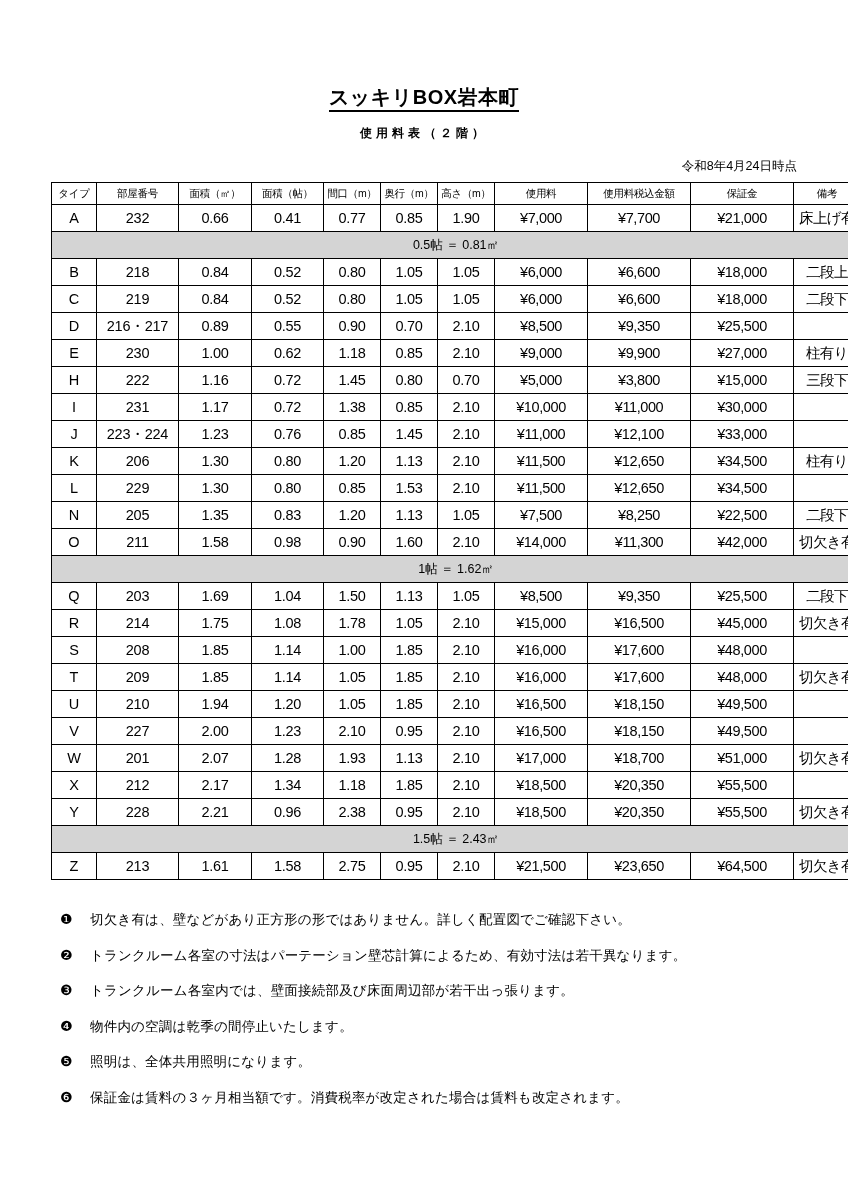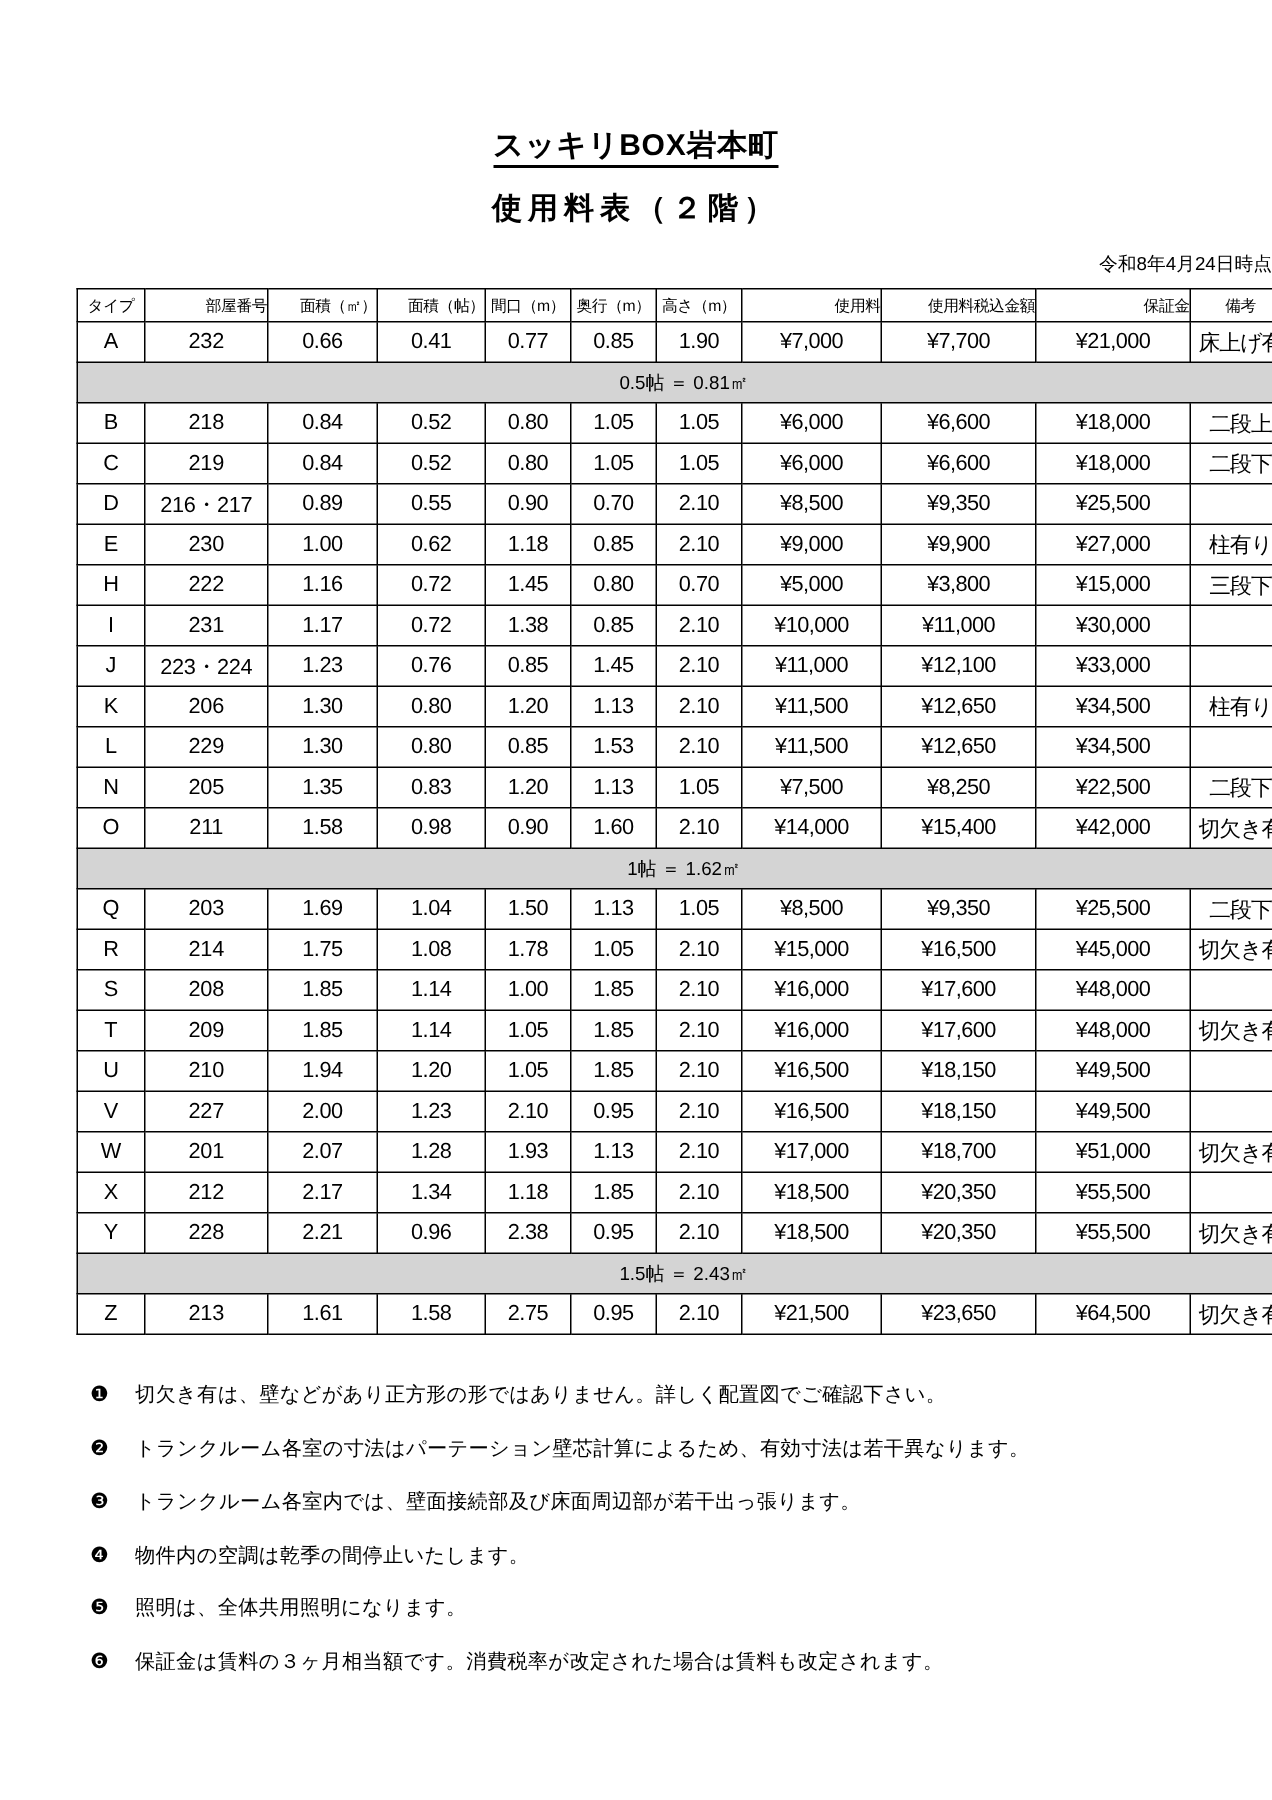--- a/index.html
+++ b/index.html
@@ -32,29 +32,30 @@
   .doc-title {
     font-size: 20px;
     font-weight: bold;
     letter-spacing: 0.5px;
     display: inline-block;
     border-bottom: 2px solid #000;
     padding-bottom: 1px;
     line-height: 1.15;
   }
   .doc-subtitle {
-    font-size: 20px;
+    font-size: 12px;
     font-weight: bold;
     letter-spacing: 4px;
     margin-top: 13px;
   }
 
   
   .asof-row {
     margin-top: 16px;
+    padding-right: 51px;
     text-align: right;
     font-size: 12.5px;
   }
 
   
   .table-wrap {
     margin: 7px auto 18px auto;
     width: 746px;
   }
   table.fee-table {
@@ -75,21 +76,20 @@
     overflow: hidden;
   }
   table.fee-table thead th {
     font-size: 10.5px;
     height: 21px;
     letter-spacing: -0.3px;
   }
   thead th.h-wide {
     font-size: 11.5px;
     letter-spacing: 0px;
-    text-align: right;
   }
   thead th.h-narrow {
     font-size: 9px;
     letter-spacing: -0.4px;
   }
 
   
   col.c-type   { width: 45px; }
   col.c-room   { width: 82px; }
   col.c-m2     { width: 73px; }
@@ -332,21 +332,21 @@
           </tr>
           <tr>
             <td class="cell-type">O</td>
             <td class="cell-room">211</td>
             <td class="cell-num">1.58</td>
             <td class="cell-num">0.98</td>
             <td class="cell-dim">0.90</td>
             <td class="cell-dim">1.60</td>
             <td class="cell-dim">2.10</td>
             <td class="cell-money">¥14,000</td>
-            <td class="cell-money">¥15,400</td>
+            <td class="cell-money">¥11,300</td>
             <td class="cell-money">¥42,000</td>
             <td class="cell-note">切欠き有</td>
           </tr>
           <tr class="sep-row">
             <td colspan="11">1帖 ＝ 1.62㎡</td>
           </tr>
           <tr>
             <td class="cell-type">Q</td>
             <td class="cell-room">203</td>
             <td class="cell-num">1.69</td>

